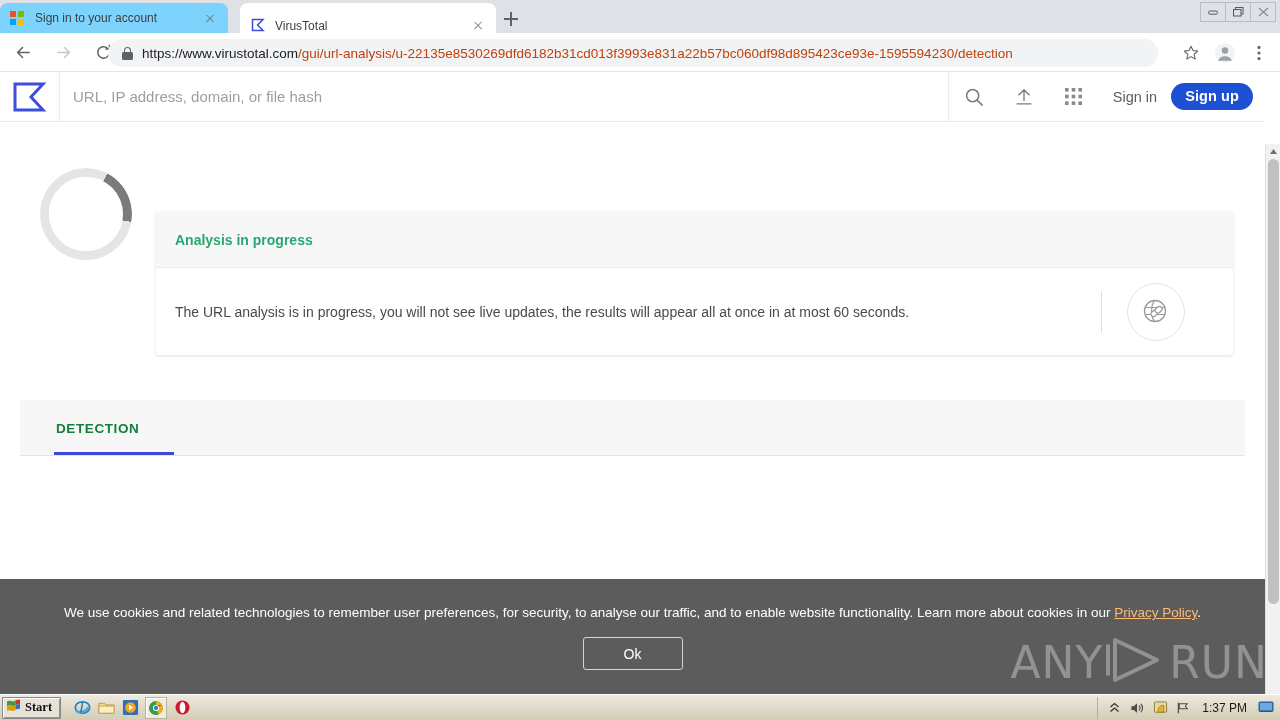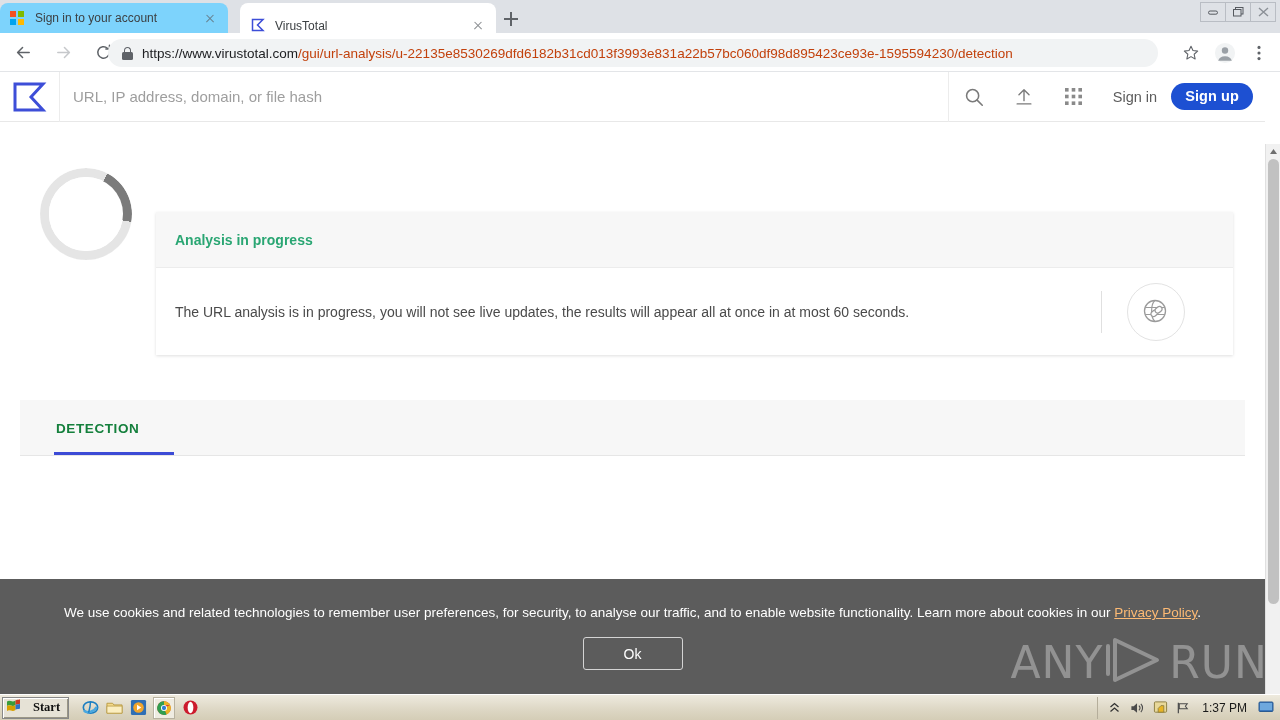--- a/index.html
+++ b/index.html
@@ -142,21 +142,21 @@
   
   .pscroll { position:absolute; right:0; top:72px; width:15px; height:622px; background:#f1f1f1; border-left:1px solid #e0e0e0;}
   .pscroll .arrow { width:15px; height:15px; display:flex; align-items:center; justify-content:center; }
   .pscroll .thumb { position:absolute; left:2px; top:15px; width:11px; height:445px; background:#c1c1c1; border-radius:6px; }
 
   
   .taskbar { position:absolute; left:0; top:694px; width:1280px; height:26px;
              background:linear-gradient(180deg,#eeeade 0%,#ded8c6 55%,#d4cdb6 100%);
              border-top:1px solid #ffffff; display:flex; align-items:center; }
   .start {
-    margin-left:2px; height:22px; display:flex; align-items:center; gap:12px;
+    margin-left:2px; height:22px; display:flex; align-items:center; gap:4px;
     padding:0 8px 0 3px; border:1px solid #888; background:#e6e2d6;
     box-shadow: inset 1px 1px 0 #fff, inset -1px -1px 0 #9a9686;
   }
   .start-label { font-size:12.5px; font-weight:bold; color:#101010; font-family:"Liberation Serif", serif; }
   .ql { display:flex; align-items:center; gap:6px; margin-left:12px; }
   .ql-item { width:18px; height:18px; display:flex; align-items:center; justify-content:center; position:relative; }
   .ql-item.active { border:1px solid #b8b2a0; box-shadow: inset 1px 1px 0 #fff; background:#efece1; width:22px; height:22px;}
   .tray { margin-left:auto; display:flex; align-items:center; gap:7px; height:22px;
           padding:0 6px 0 8px; border-left:1px solid #b5ae9b; }
   .tray-time { font-size:12px; color:#1a1a1a; margin:0 4px; }

